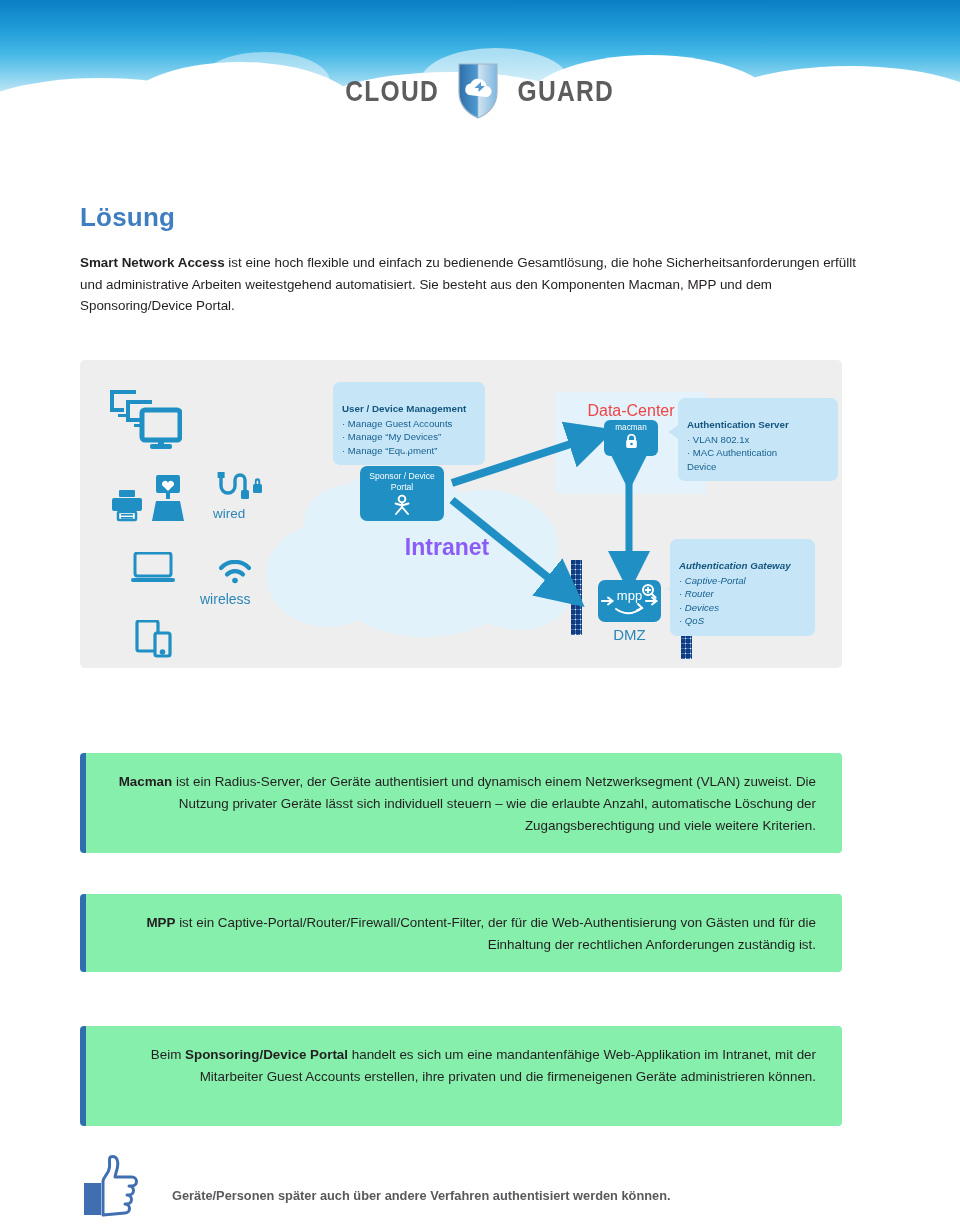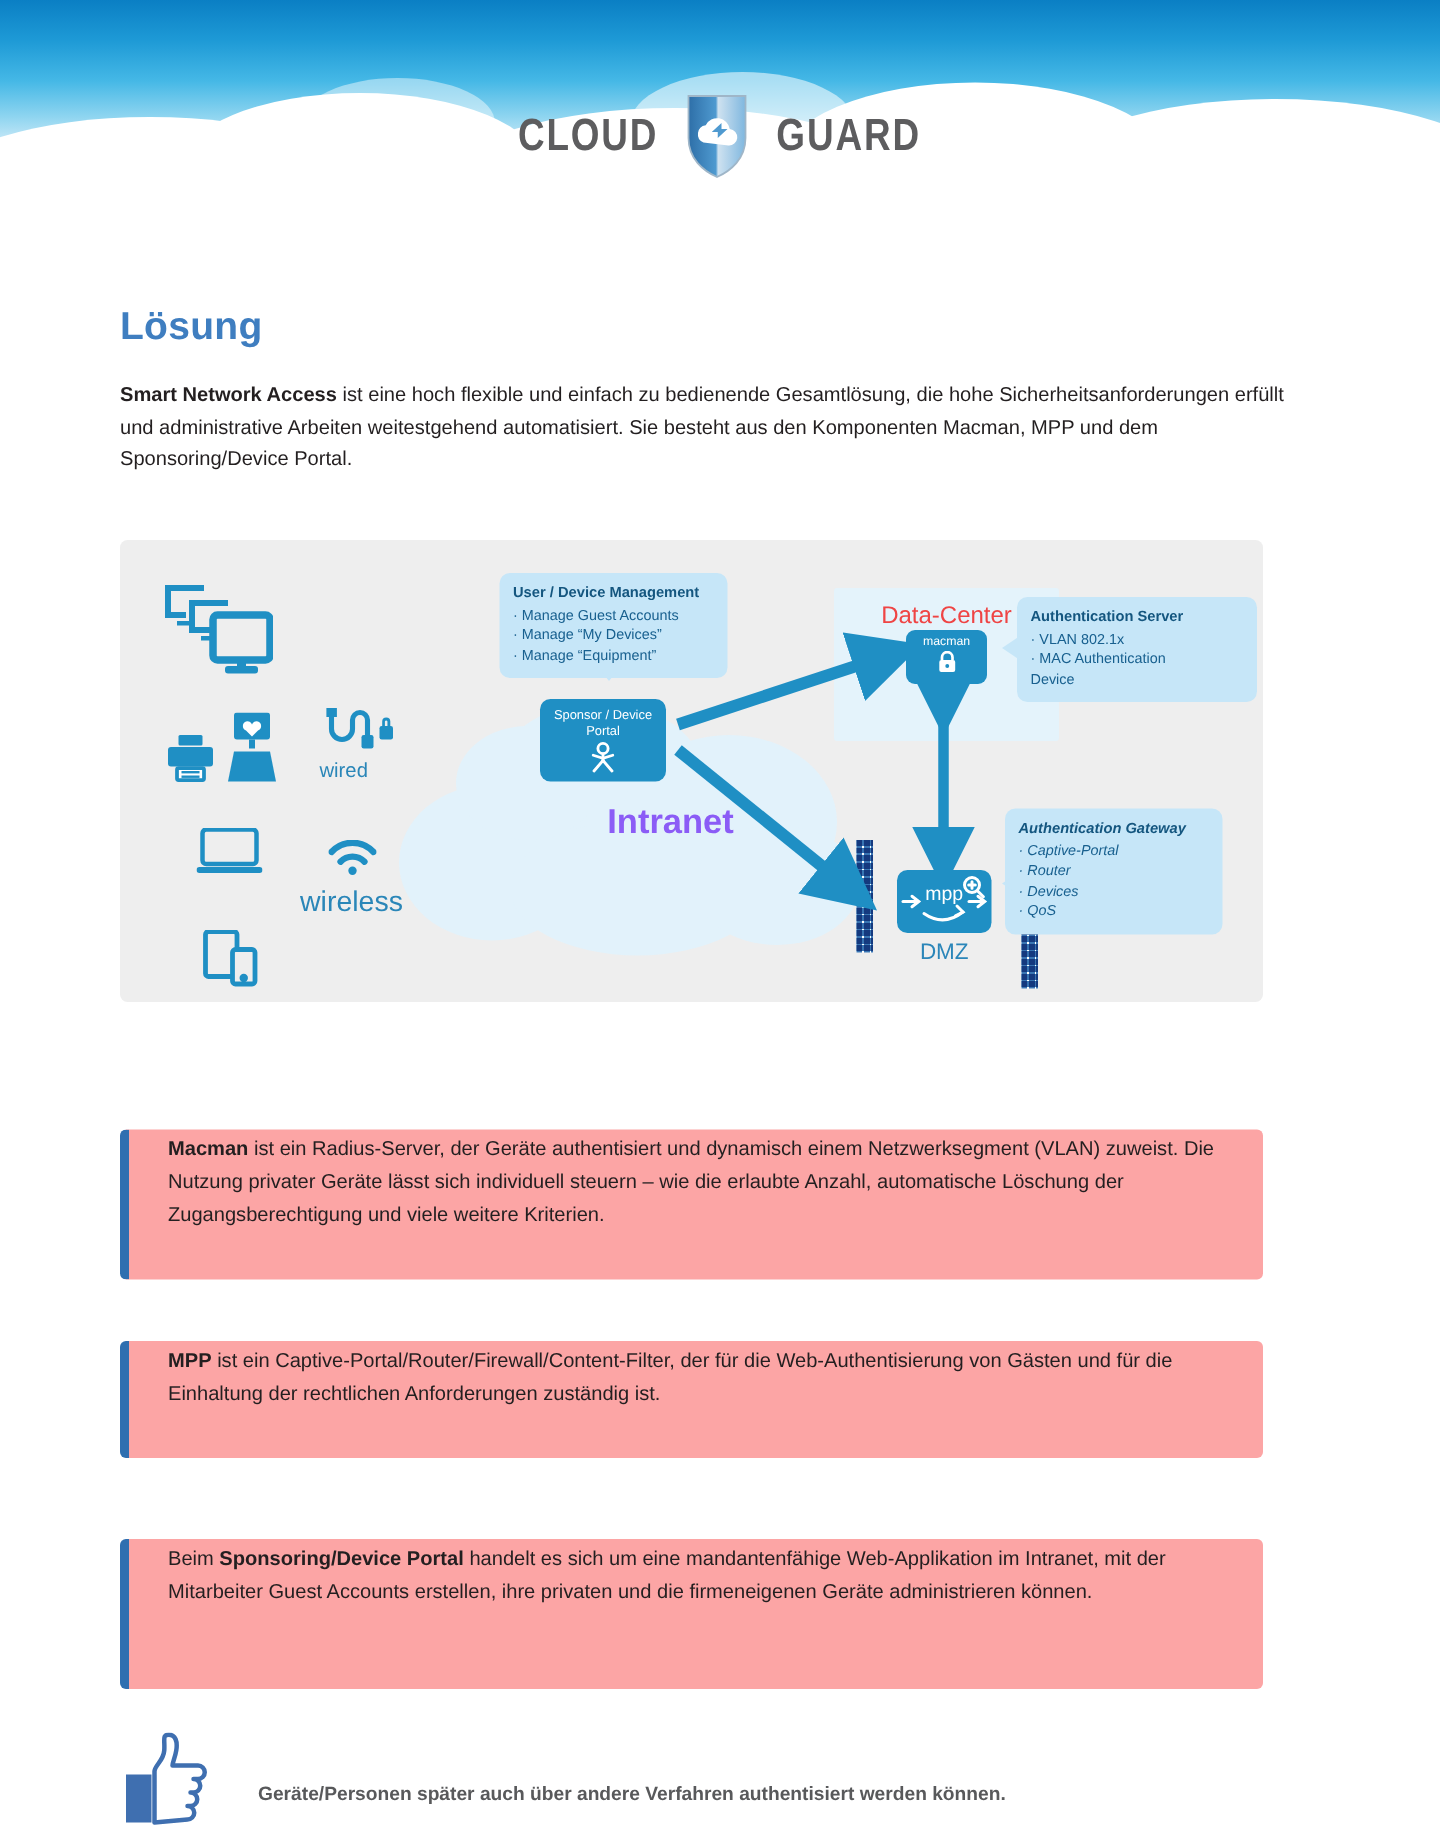--- a/index.html
+++ b/index.html
@@ -61,35 +61,35 @@
     position:absolute; left:80px; top:360px; width:762px; height:308px;
     background:#eeeeee; border-radius:5px; overflow:hidden;
   }
   .dg-icon{ position:absolute; color:#1f8fc4; }
   svg.ic{ display:block; }
 
   .label-wired{
     position:absolute; left:213px; top:506px; font-size:13.5px; color:#2a86b8;
   }
   .label-wireless{
-    position:absolute; left:200px; top:591px; font-size:19px; color:#2a86b8;
+    position:absolute; left:200px; top:591px; font-size:14px; color:#2a86b8;
   }
 
   
   .intranet-cloud{ position:absolute; left:250px; top:460px; }
   .intranet-text{
     position:absolute; left:357px; top:534px; width:180px; text-align:center;
     font-size:23px; font-weight:bold; color:#8b5cf6;
     font-family:"Liberation Sans Narrow","Liberation Sans",sans-serif;
   }
 
   
   .callout{
     position:absolute; background:#c6e6f8; border-radius:7px;
-    color:#18608f; font-size:9.6px; line-height:13.6px; padding:7px 9px 8px 9px;
+    color:#18608f; font-size:9.6px; line-height:13.6px; padding:20px 9px 8px 9px;
   }
   .callout .ct{ font-weight:bold; font-size:9.8px; margin-bottom:1px; color:#14567f; }
   .callout .cl{ white-space:nowrap; }
   .co-user{ left:333px; top:382px; width:152px; }
   .co-authsrv{ left:678px; top:398px; width:160px; }
   .co-authgw{ left:670px; top:539px; width:145px;font-style:italic; }
   .callout-tail{
     position:absolute; width:0; height:0; border-style:solid;
   }
   .tail-user{
@@ -156,22 +156,22 @@
   }
   .brick-l{ left:571px; top:560px; }
   .brick-r{ left:681px; top:584px; }
 
   
   .arrows{ position:absolute; left:0; top:0; width:960px; height:1228px; pointer-events:none; }
 
   
   .card{
     position:absolute; left:80px; width:762px;
-    background:#fca5a5; border-left:6px solid #2f6fb0; border-radius:4px;
-    padding:2px 26px; color:#231f20; font-size:13.4px; line-height:22px;
+    background:#86efac; border-left:6px solid #2f6fb0; border-radius:4px;
+    padding:18px 26px; color:#231f20; font-size:13.4px; line-height:22px;text-align:right;
   }
   .card b{ font-weight:bold; }
   .card-macman{ top:753px; height:100px; }
   .card-mpp{   top:894px; height:78px; }
   .card-portal{top:1026px; height:100px; }
 
   
   .footer-note{
     position:absolute; left:172px; top:1186px; width:620px;
     font-size:12.8px; line-height:20px; font-weight:bold; color:#58595b;

